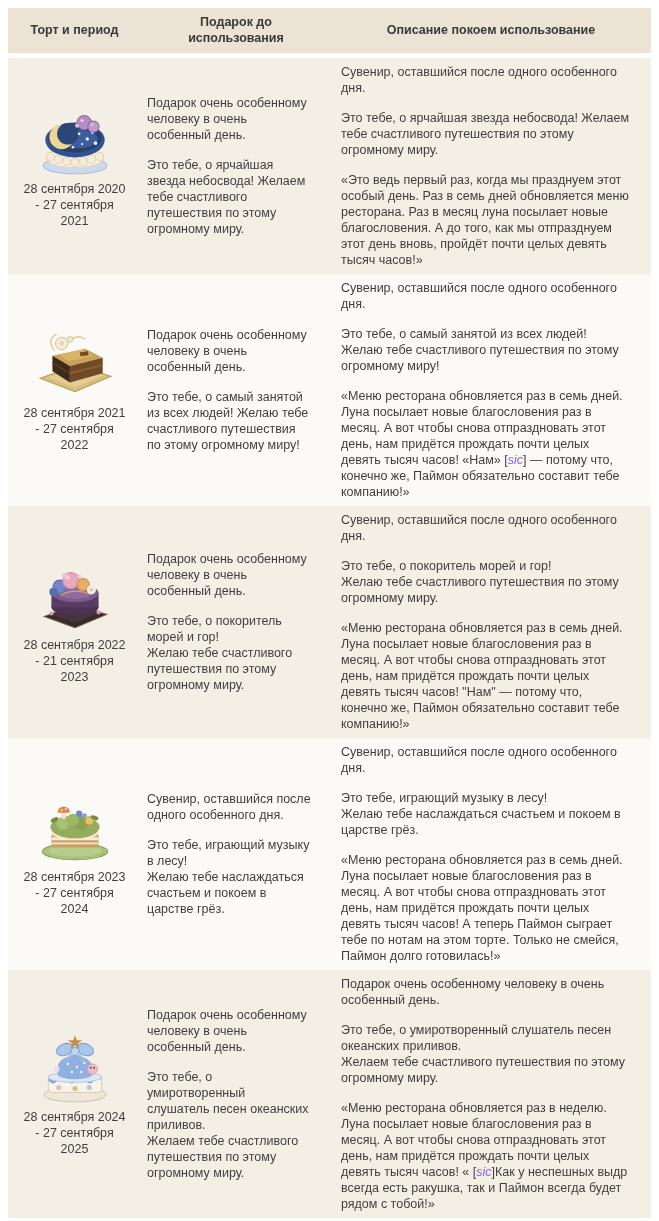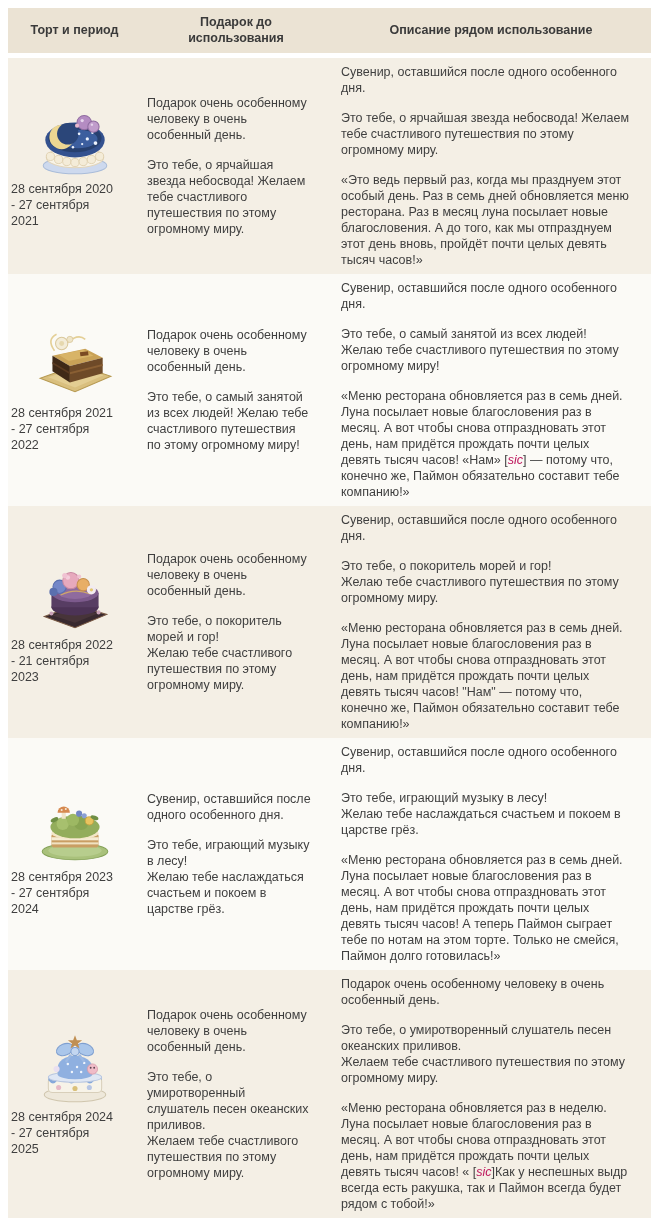--- a/index.html
+++ b/index.html
@@ -32,57 +32,57 @@
   }
   thead th.h2 { padding: 7px 18px; }
   tbody td {
     vertical-align: middle;
     font-size: 12.5px;
     line-height: 1.28;
   }
   tbody tr.odd  td { background: #f4efe5; }
   tbody tr.even td { background: #fbfaf6; }
   td.c1 {
-    text-align: left;
+    text-align: center;
     padding: 6px 3px;
   }
   td.c2 { padding: 6px 8px 6px 6px; }
   td.c3 { padding: 6px 8px 6px 10px; }
   td p {
     margin: 0 12px 14px 0;
     white-space: pre-line;
   }
   td p:last-child { margin-bottom: 0; }
   .cake-wrap {
     width: 82px;
     height: 74px;
     margin: 0 auto 4px auto;
   }
   .cake-wrap svg { width: 82px; height: 74px; display: block; }
   .period { white-space: pre-line; }
   .sic { color: #3f3f3f; }
   .sic i {
-    color: #be185d;
+    color: #8b5cf6;
     font-style: italic;
   }
 </style>
 </head>
 <body>
 
 <table class="cake-table">
   <colgroup>
       <col class="c1">
       <col class="c2">
       <col class="c3">
     </colgroup>
   <thead>
     <tr>
       <th class="h1">Торт и период</th>
       <th class="h2">Подарок до использования</th>
-      <th class="h3">Описание рядом использование</th>
+      <th class="h3">Описание покоем использование</th>
     </tr>
   </thead>
   <tbody>
       <tr class="odd">
     <td class="c1">
       <div class="cake-wrap">
             <svg viewBox="0 0 80 72" xmlns="http://www.w3.org/2000/svg">
       <ellipse cx="40" cy="61" rx="31" ry="8" fill="#cdd9ee" stroke="#a9bcd9" stroke-width="1"></ellipse>
       <ellipse cx="40" cy="53" rx="28" ry="10" fill="#f8f3e6" stroke="#e2d5bb" stroke-width="1"></ellipse>
       <g fill="#f4ecd8" stroke="#ddcdaa" stroke-width="0.8">

